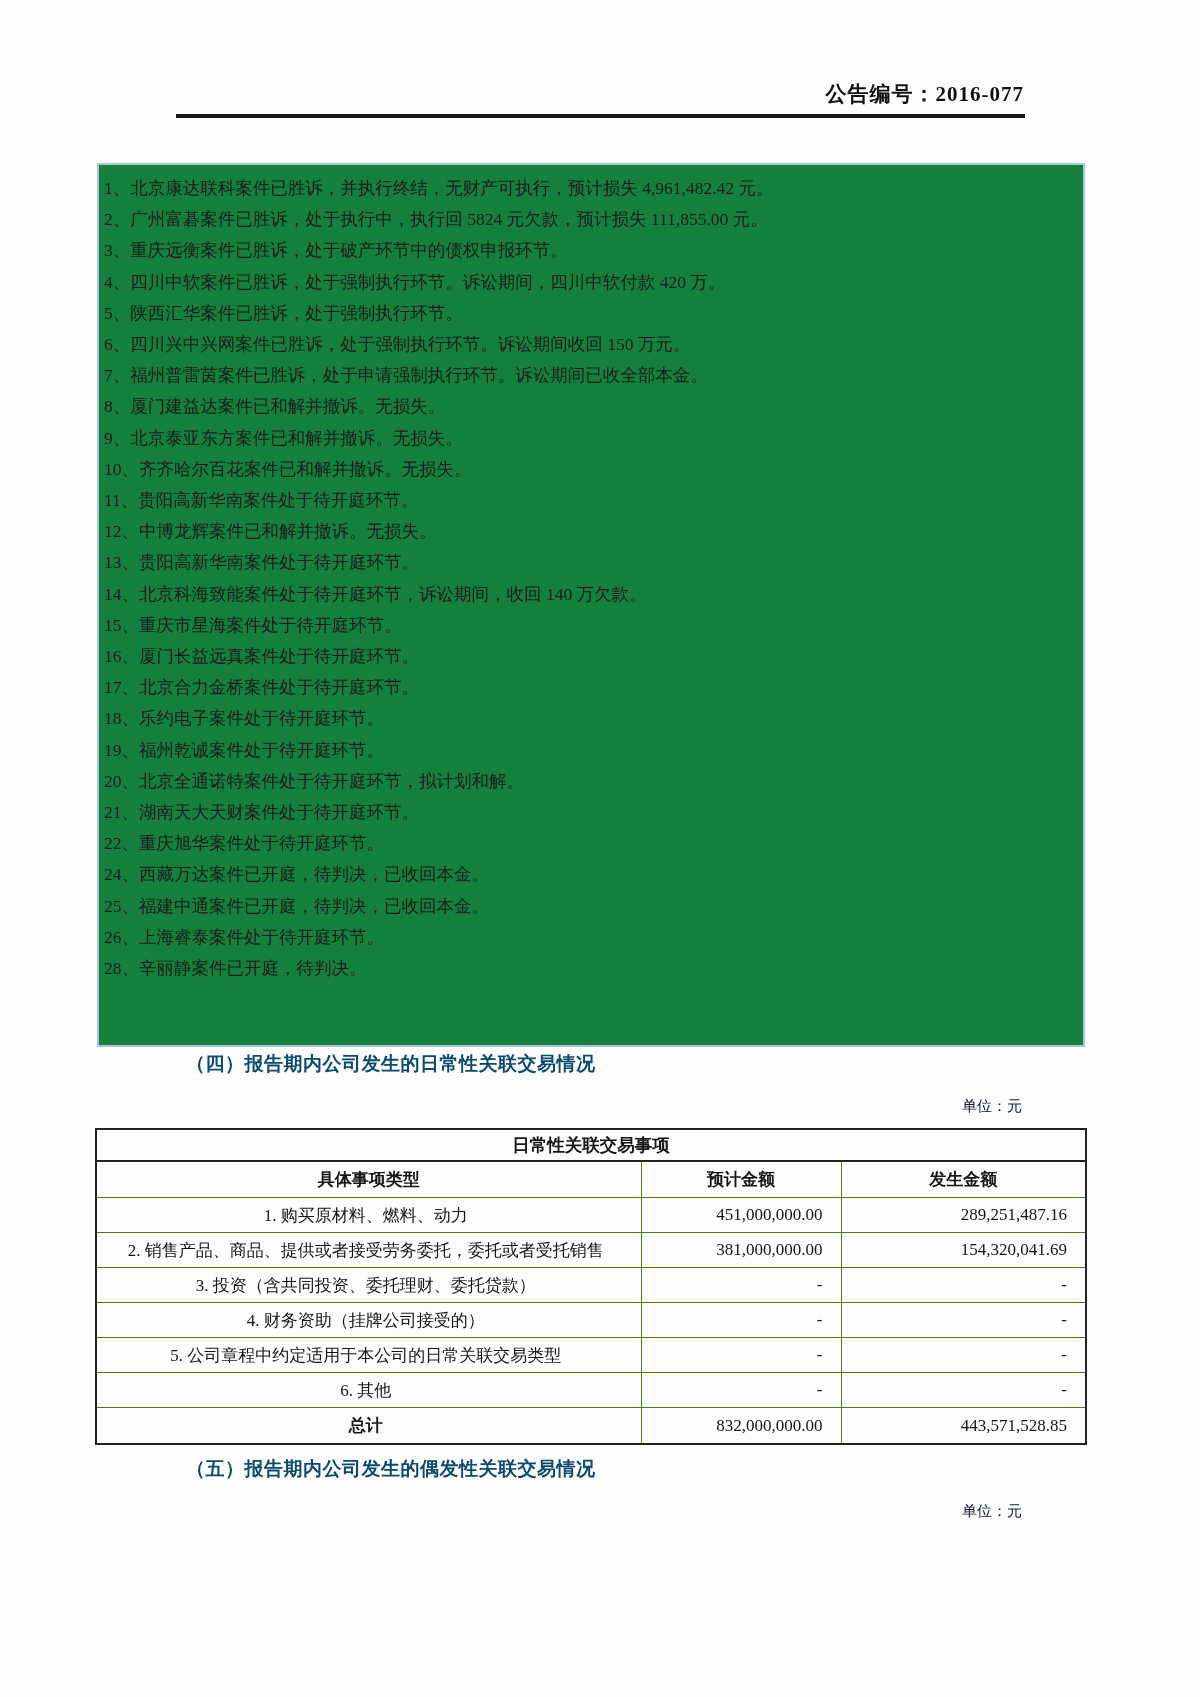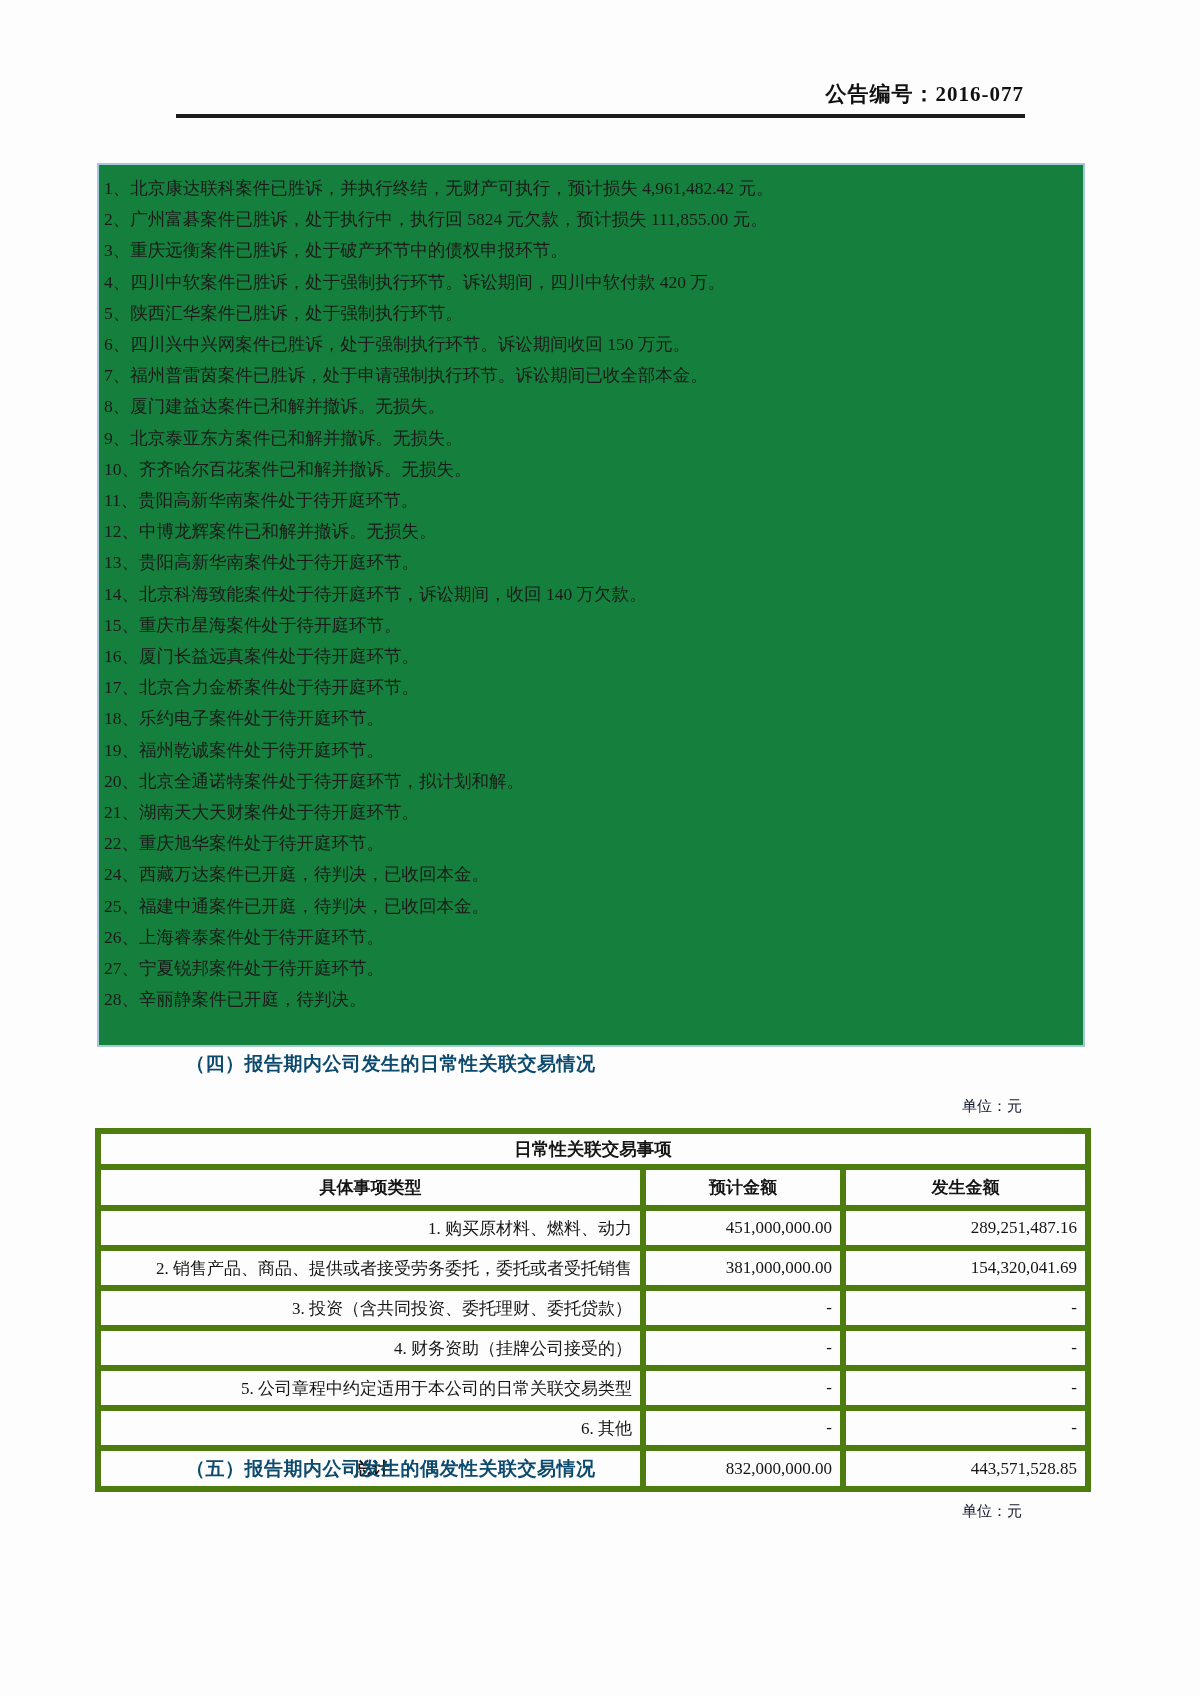--- a/index.html
+++ b/index.html
@@ -58,35 +58,35 @@
   .unit-label.u5{top:1502px;}
   
   table.daily{
     position:absolute;left:95px;top:1128px;
     width:990px;border-collapse:collapse;table-layout:fixed;
     font-size:17px;color:#151515;
     background:#fdfdfd;
     border:2px solid #222;
   }
   table.daily td,table.daily th{
-    border:6px solid #4d7c0f;
-    padding:0 8px;
+    border:1px solid #4d7c0f;
+    padding:0 18px;
     overflow:hidden;white-space:nowrap;
     font-weight:400;
   }
   tr.title-row td{
     height:30px;text-align:center;
     font-weight:700;font-size:17.5px;
     border-bottom:2px solid #222;
   }
   tr.head-row th{
     height:35px;text-align:center;font-weight:700;margin-left:16px;
   }
   tr.body-row td{height:34px;}
-  tr.body-row td.c-type{text-align:right;padding-left:12px;}
+  tr.body-row td.c-type{text-align:center;padding-left:12px;}
   tr.body-row td.c-num{text-align:right;}
   tr.total-row td{height:35px;}
   tr.total-row td.c-type{font-weight:700;text-align:center;padding-left:12px;}
   tr.total-row td.c-num{text-align:right;}
 </style>
 </head>
 <body>
 
 <div class="page">
 
@@ -113,21 +113,20 @@
       <li>16、厦门长益远真案件处于待开庭环节。</li>
       <li>17、北京合力金桥案件处于待开庭环节。</li>
       <li>18、乐约电子案件处于待开庭环节。</li>
       <li>19、福州乾诚案件处于待开庭环节。</li>
       <li>20、北京全通诺特案件处于待开庭环节，拟计划和解。</li>
       <li>21、湖南天大天财案件处于待开庭环节。</li>
       <li>22、重庆旭华案件处于待开庭环节。</li>
       <li>24、西藏万达案件已开庭，待判决，已收回本金。</li>
       <li>25、福建中通案件已开庭，待判决，已收回本金。</li>
       <li>26、上海睿泰案件处于待开庭环节。</li>
-      <li>27、宁夏锐邦案件处于待开庭环节。</li>
       <li>28、辛丽静案件已开庭，待判决。</li>
     </ol>
   </div>
 
   <div class="section-heading s4">（四）报告期内公司发生的日常性关联交易情况</div>
   <div class="unit-label u4">单位：元</div>
 
   <table class="daily">
     <colgroup>
       <col style="width:545px">

